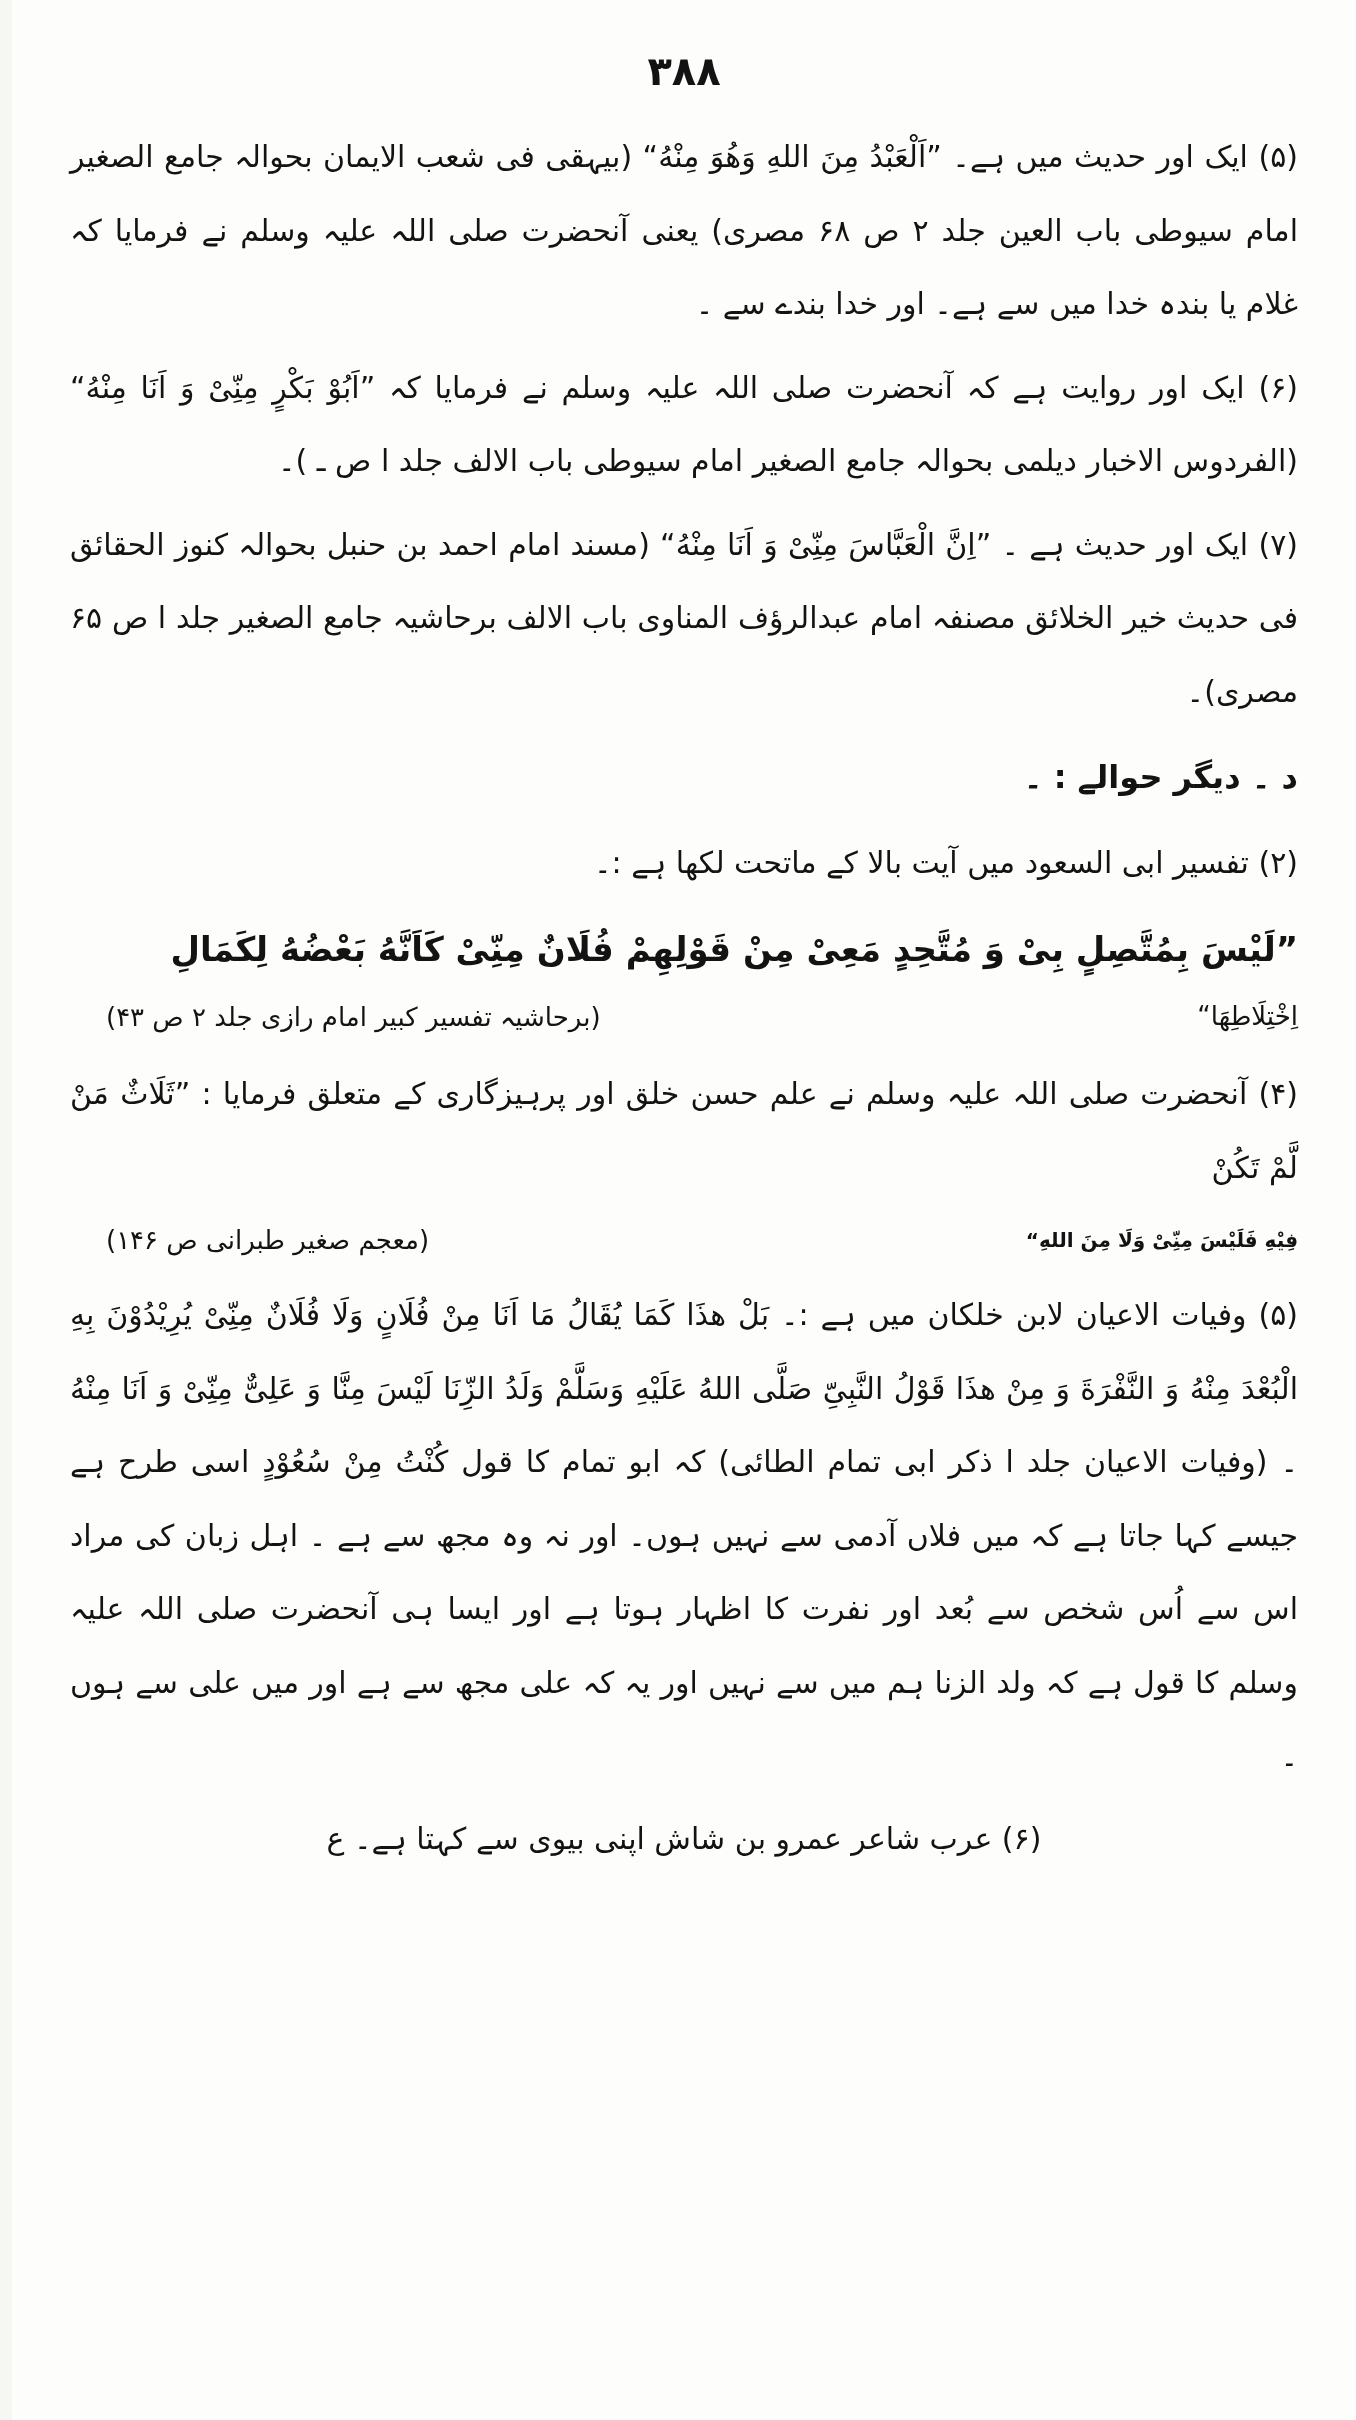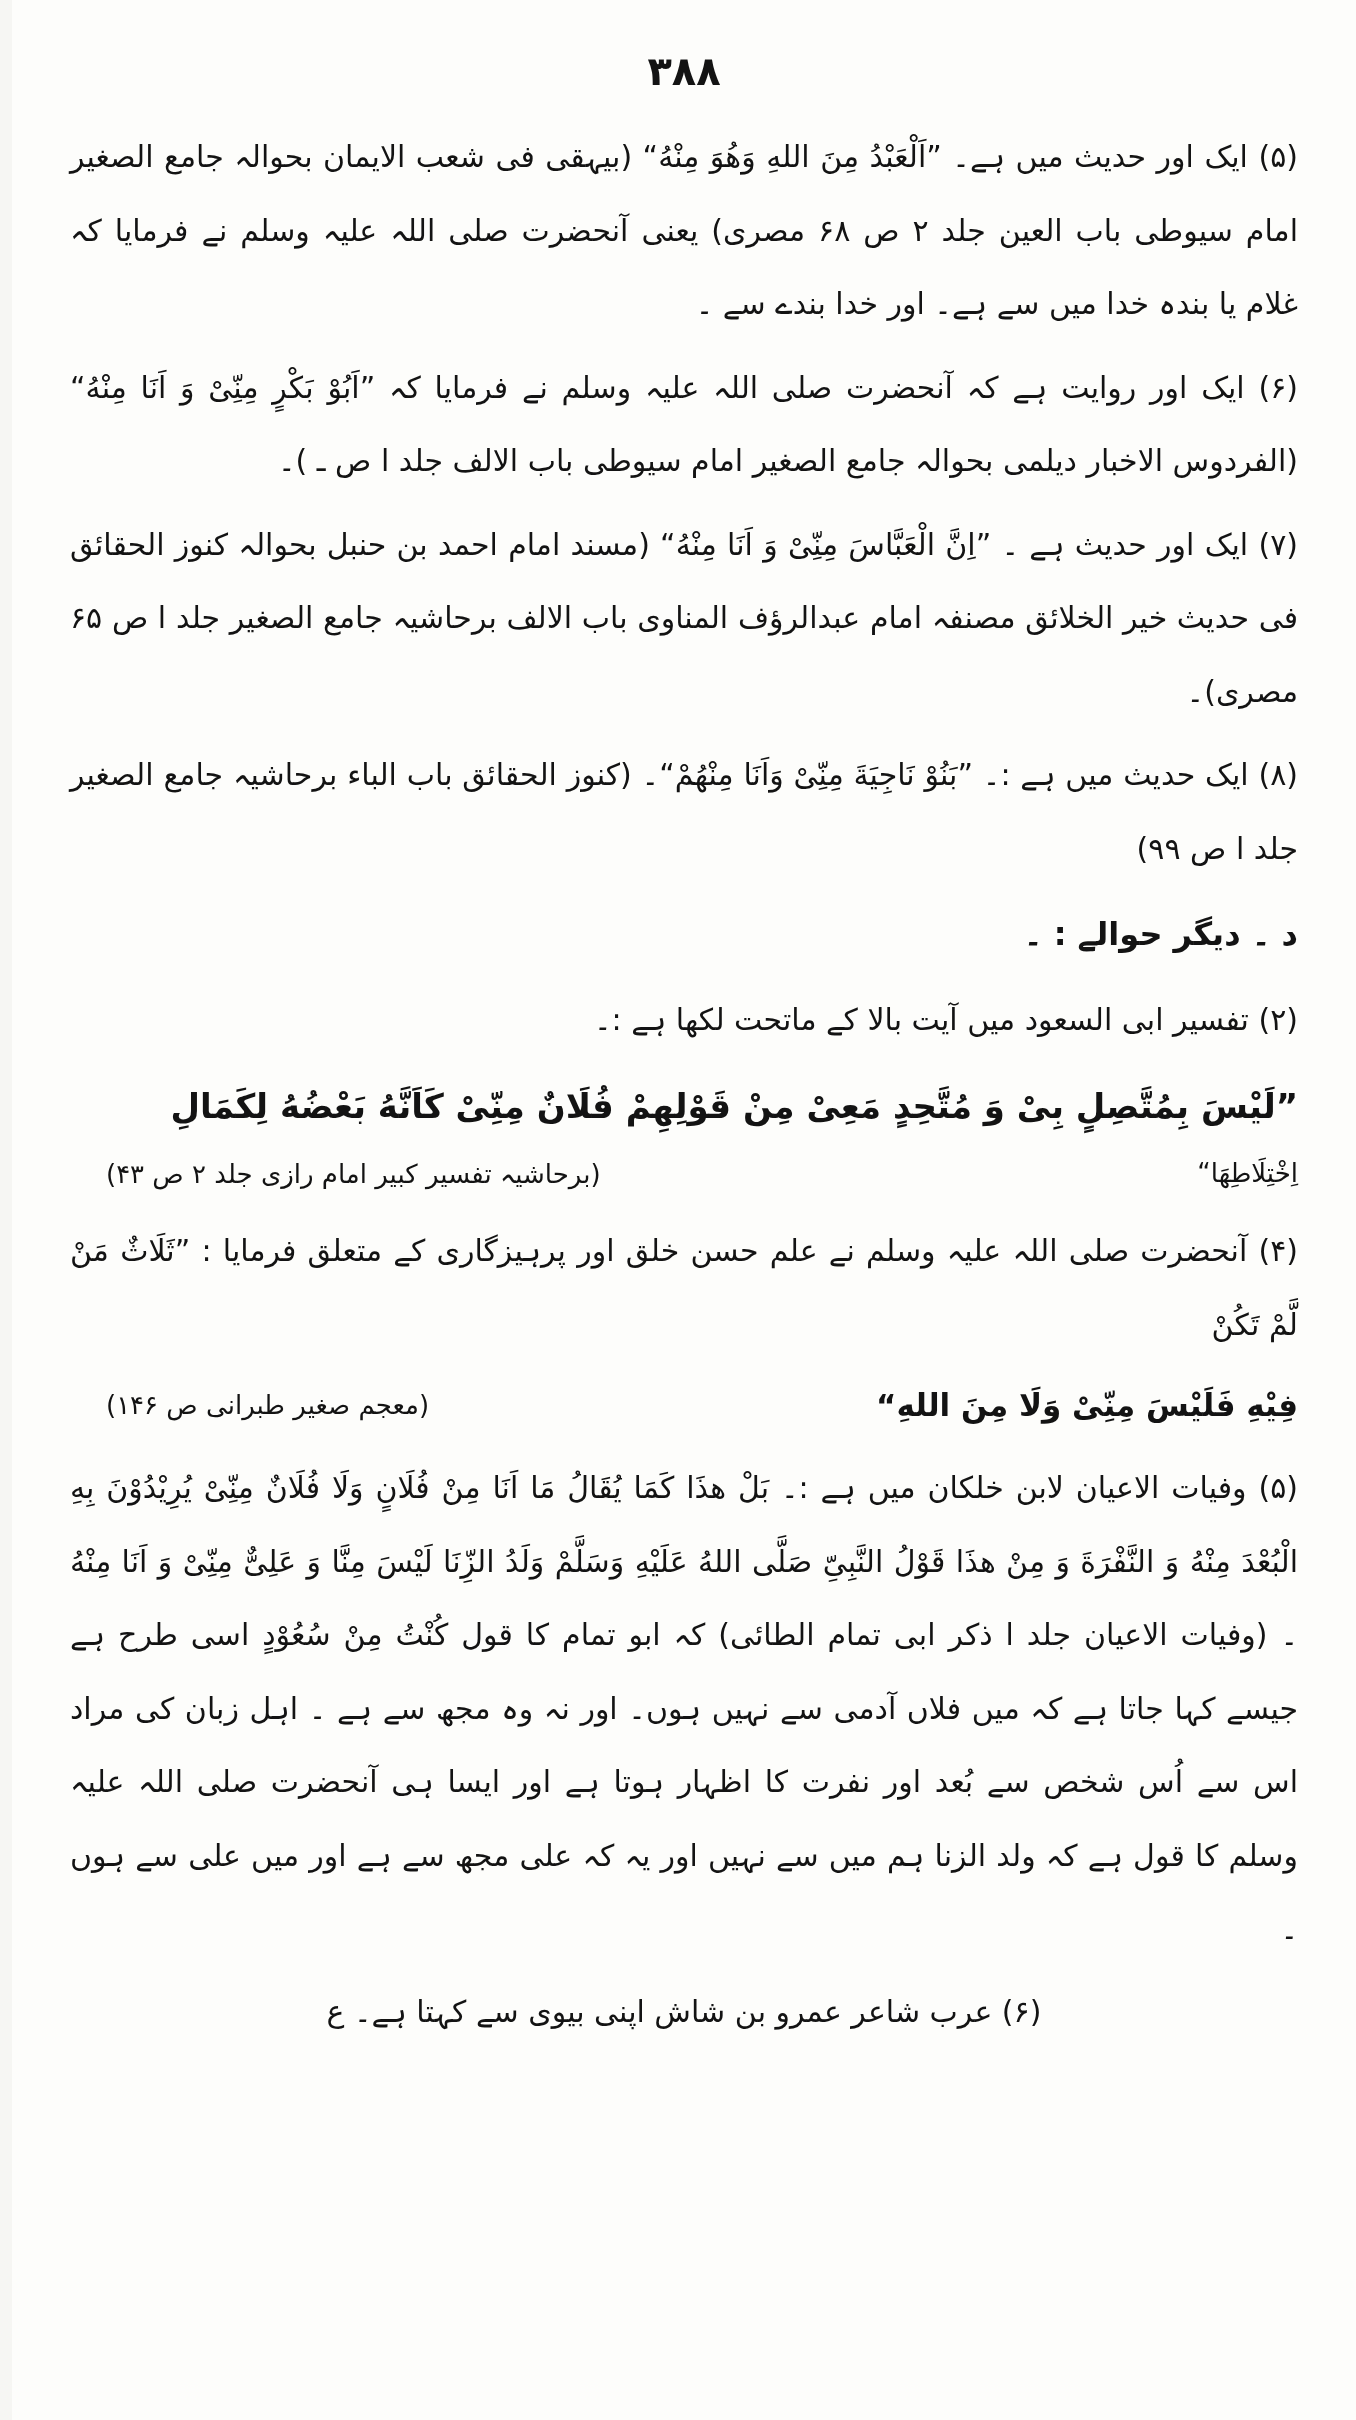--- a/index.html
+++ b/index.html
@@ -51,21 +51,21 @@
     justify-content:space-between;
     align-items:center;
     margin:0 0 12px 0;
   }
   .row-split .tail{
     font-size:26px;
     font-weight:normal;
     line-height:2.2;
   }
   .row-split .tail.urdu-tail{
-    font-size:31px;
+    font-size:20px;
     font-weight:bold;
   }
   .row-split .side-ref{
     font-size:26px;
     line-height:2;
     margin-left:36px;
     white-space:nowrap;
   }
   .intro-centered{
     text-align:center;
@@ -80,21 +80,20 @@
 <div class="page">
 
   <div class="page-number">۳۸۸</div>
 
   <p class="para hang">(۵) ایک اور حدیث میں ہے۔ ”اَلْعَبْدُ مِنَ اللهِ وَهُوَ مِنْهُ“ (بیہقی فی شعب الایمان بحوالہ جامع الصغیر امام سیوطی باب العین جلد ۲ ص ۶۸ مصری) یعنی آنحضرت صلی اللہ علیہ وسلم نے فرمایا کہ غلام یا بندہ خدا میں سے ہے۔ اور خدا بندے سے ۔</p>
 
   <p class="para hang">(۶) ایک اور روایت ہے کہ آنحضرت صلی اللہ علیہ وسلم نے فرمایا کہ ”اَبُوْ بَکْرٍ مِنِّیْ وَ اَنَا مِنْهُ“ (الفردوس الاخبار دیلمی بحوالہ جامع الصغیر امام سیوطی باب الالف جلد ا ص ـ )۔</p>
 
   <p class="para hang">(۷) ایک اور حدیث ہے ۔ ”اِنَّ الْعَبَّاسَ مِنِّیْ وَ اَنَا مِنْهُ“ (مسند امام احمد بن حنبل بحوالہ کنوز الحقائق فی حدیث خیر الخلائق مصنفہ امام عبدالرؤف المناوی باب الالف برحاشیہ جامع الصغیر جلد ا ص ۶۵ مصری)۔</p>
 
-  <p class="para hang">(۸) ایک حدیث میں ہے :۔ ”بَنُوْ نَاجِیَةَ مِنِّیْ وَاَنَا مِنْهُمْ“۔ (کنوز الحقائق باب الباء برحاشیہ جامع الصغیر جلد ا ص ۹۹)</p>
 
   <div class="d-heading">د ۔ دیگر حوالے : ۔</div>
 
 
   <p class="para">(۲) تفسیر ابی السعود میں آیت بالا کے ماتحت لکھا ہے :۔</p>
   <p class="arabic-quote">”لَیْسَ بِمُتَّصِلٍ بِیْ وَ مُتَّحِدٍ مَعِیْ مِنْ قَوْلِهِمْ فُلَانٌ مِنِّیْ کَاَنَّهُ بَعْضُهُ لِکَمَالِ</p>
   <div class="row-split">
     <span class="tail">اِخْتِلَاطِهَا“</span>
     <span class="side-ref">(برحاشیہ تفسیر کبیر امام رازی جلد ۲ ص ۴۳)</span>
   </div>

